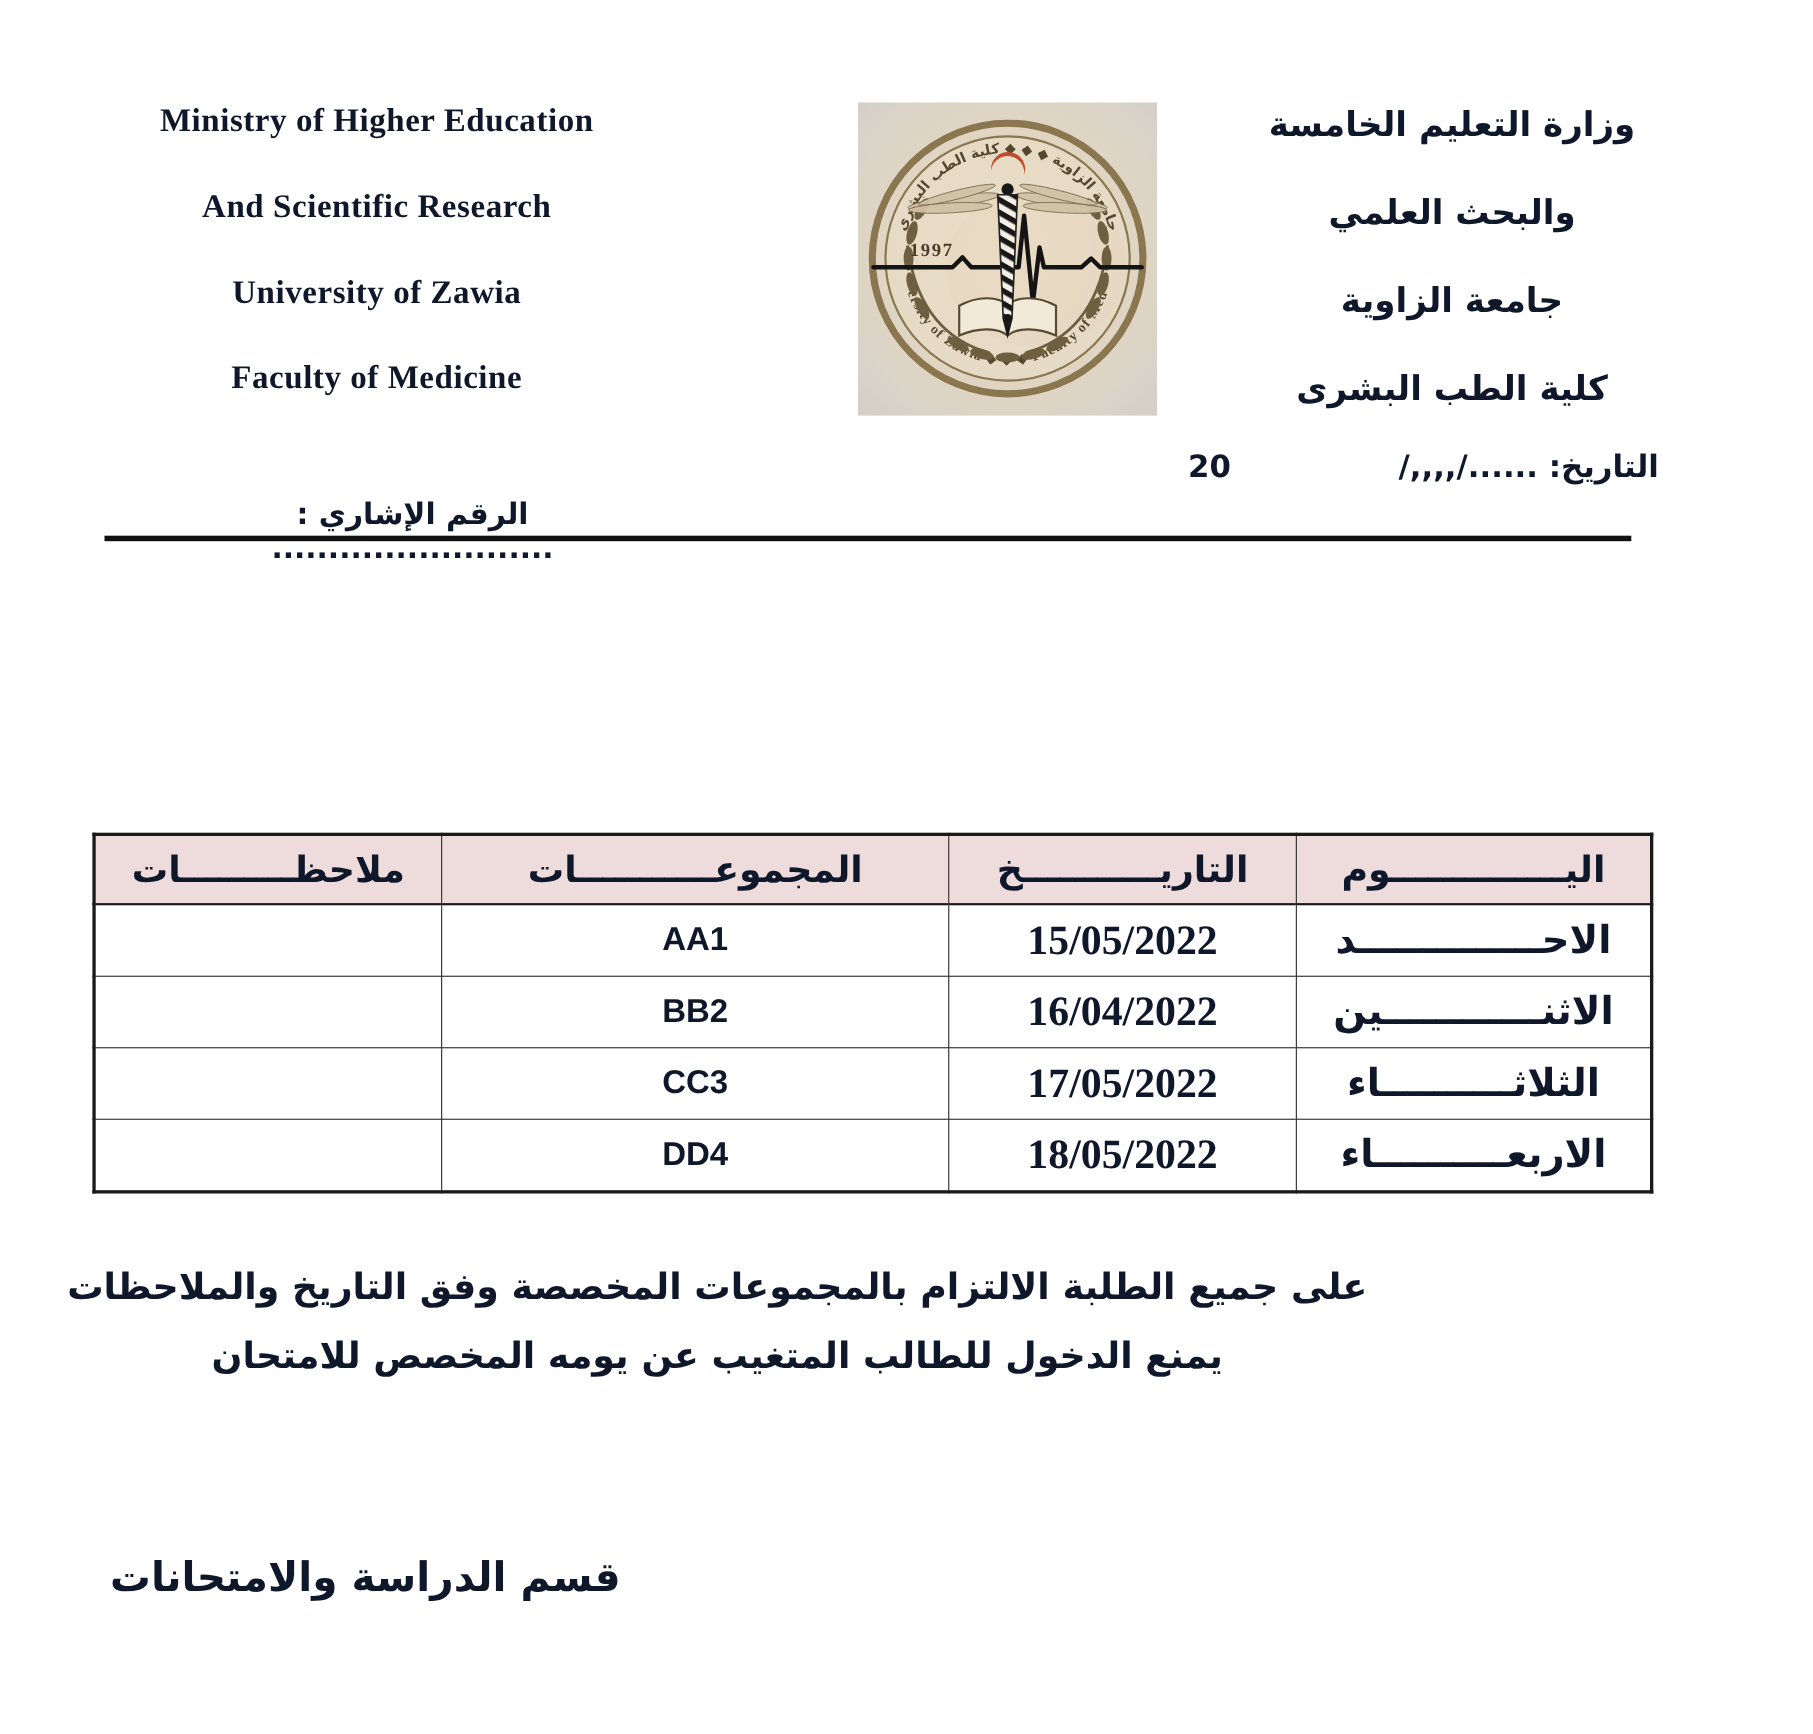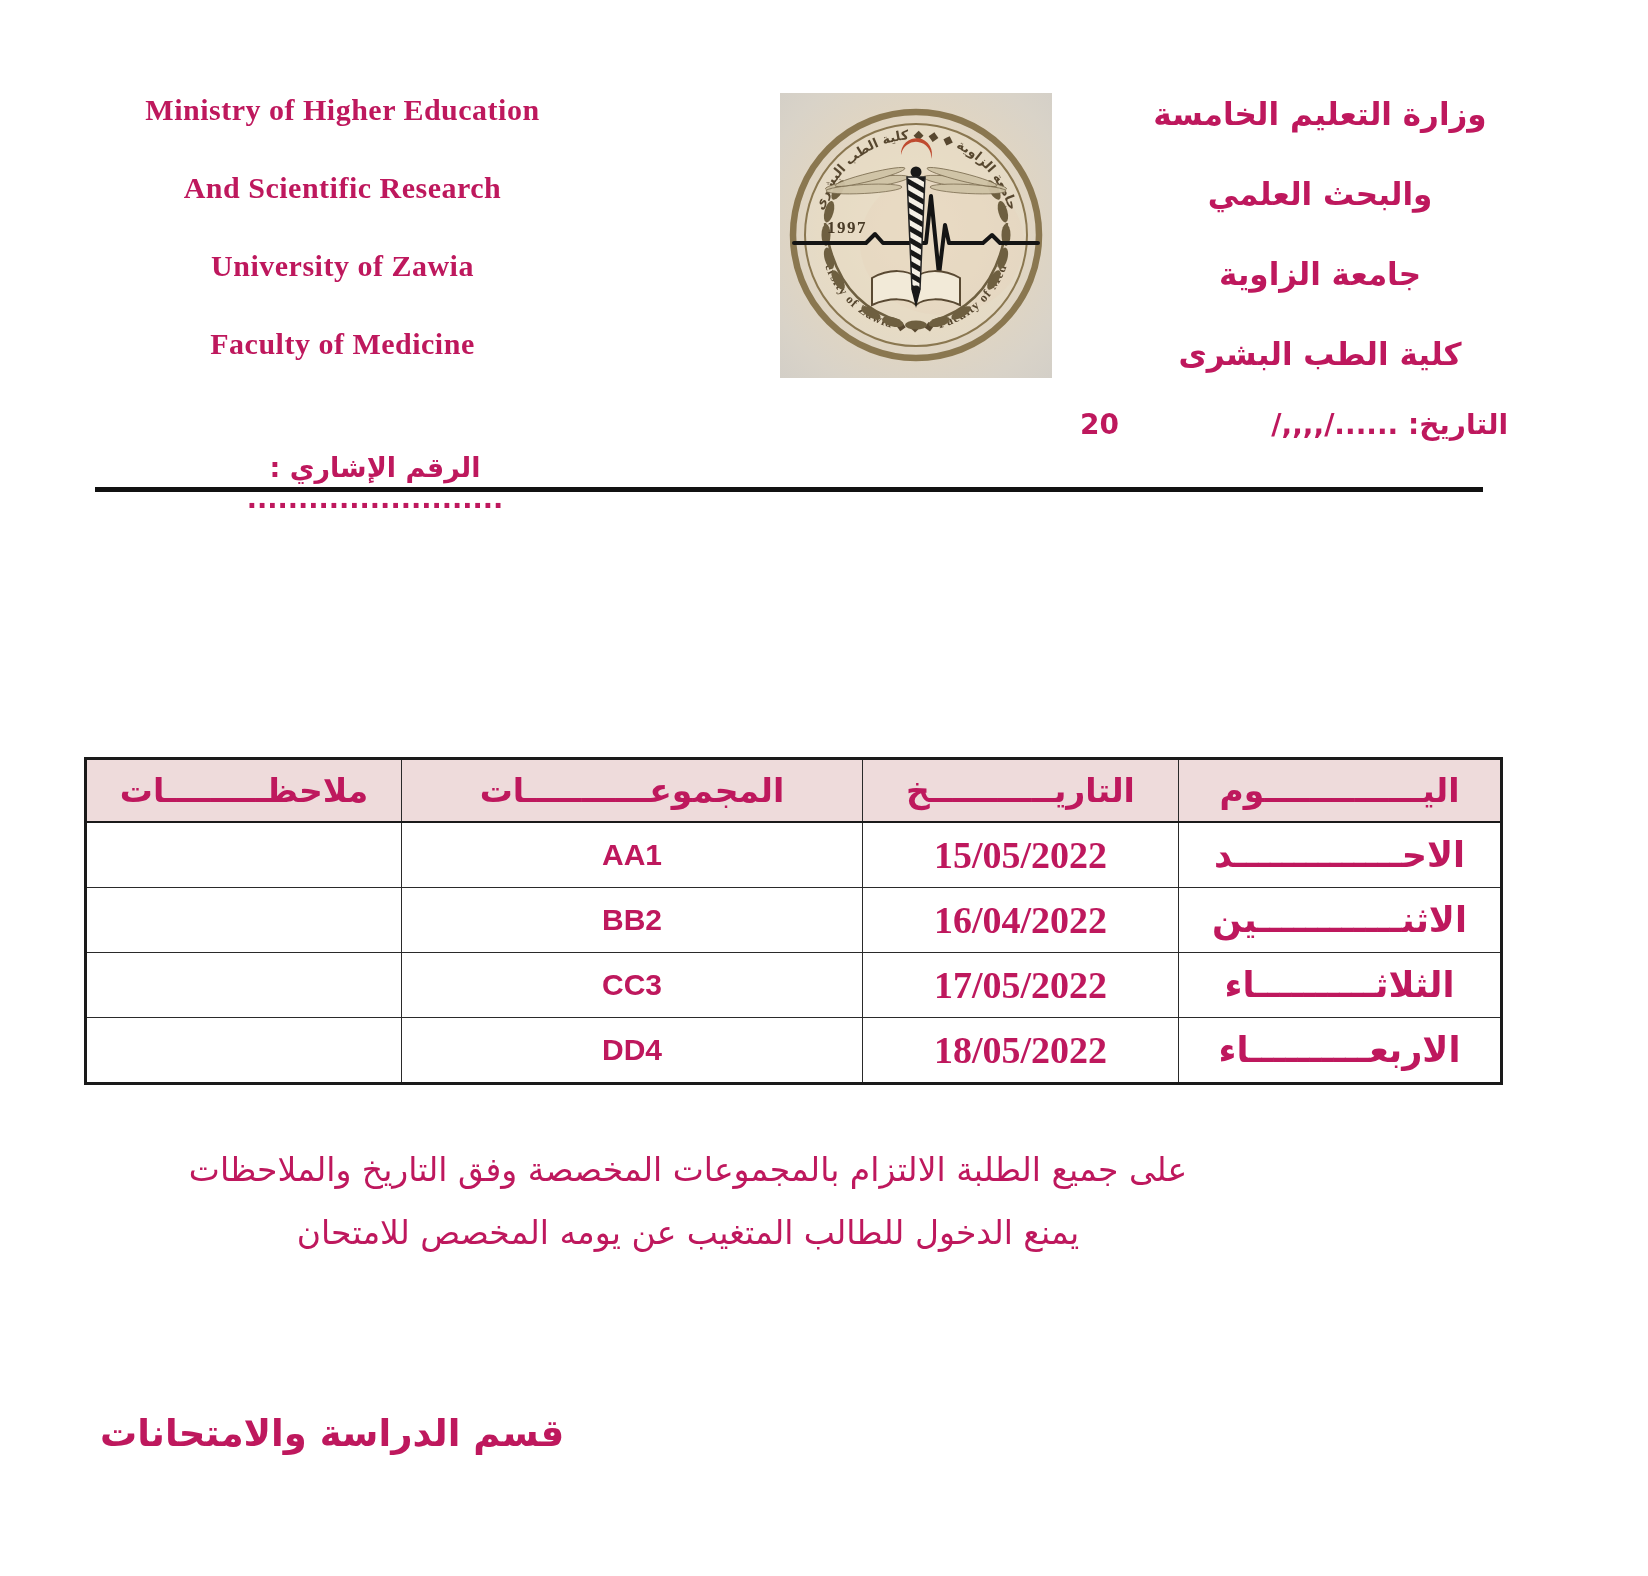--- a/index.html
+++ b/index.html
@@ -1,18 +1,18 @@
 <!DOCTYPE html>
 <html lang="ar"><head>
 <meta charset="utf-8">
 <style>
   html,body{margin:0;padding:0;background:#fff;}
   .page{
     position:relative;width:1648px;height:1576px;background:#ffffff;
-    font-family:"DejaVu Sans", sans-serif;color:#be185d;overflow:hidden;
+    font-family:"DejaVu Sans", sans-serif;color:#0f172a;overflow:hidden;
   }
   
   .en-block{position:absolute;left:95px;top:92px;width:495px;text-align:center;}
   .en-line{
     font-family:"Liberation Serif","DejaVu Serif",serif;
     font-weight:700;font-size:30px;line-height:36px;margin-bottom:42px;
     letter-spacing:.5px;
   }
   .ar-block{position:absolute;left:1095px;top:96px;width:450px;text-align:center;direction:rtl;}
   .ar-line{font-weight:700;font-size:31px;line-height:36px;margin-bottom:44px;}
@@ -49,21 +49,21 @@
     background:#eedbdb;height:61px;font-weight:700;font-size:33px;
     border-bottom:2.4px solid #1a1a1a;
   }
   table.schedule td{height:64px;}
   td.cell-day{font-weight:700;font-size:35px;}
   td.cell-date{font-family:"Liberation Serif","DejaVu Serif",serif;font-weight:700;font-size:38px;direction:ltr;}
   td.cell-group{font-family:"Liberation Sans","DejaVu Sans",sans-serif;font-weight:700;font-size:30px;direction:ltr;}
   
   .notes-block{
     position:absolute;left:0;top:1138px;width:1304px;text-align:center;direction:rtl;
-    font-weight:400;font-size:33px;line-height:63px;margin-left:36px;
+    font-weight:700;font-size:33px;line-height:63px;
   }
   .footer-sign{
     position:absolute;left:100px;top:1412px;direction:rtl;
     font-weight:700;font-size:37px;
   }
 </style>
 </head>
 <body>
 
 <div class="page">

